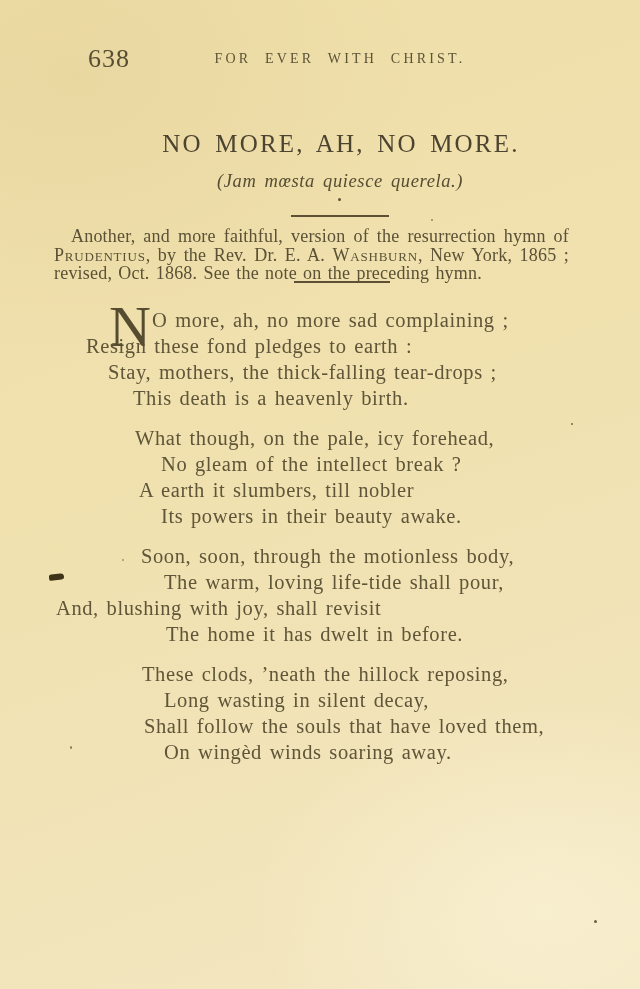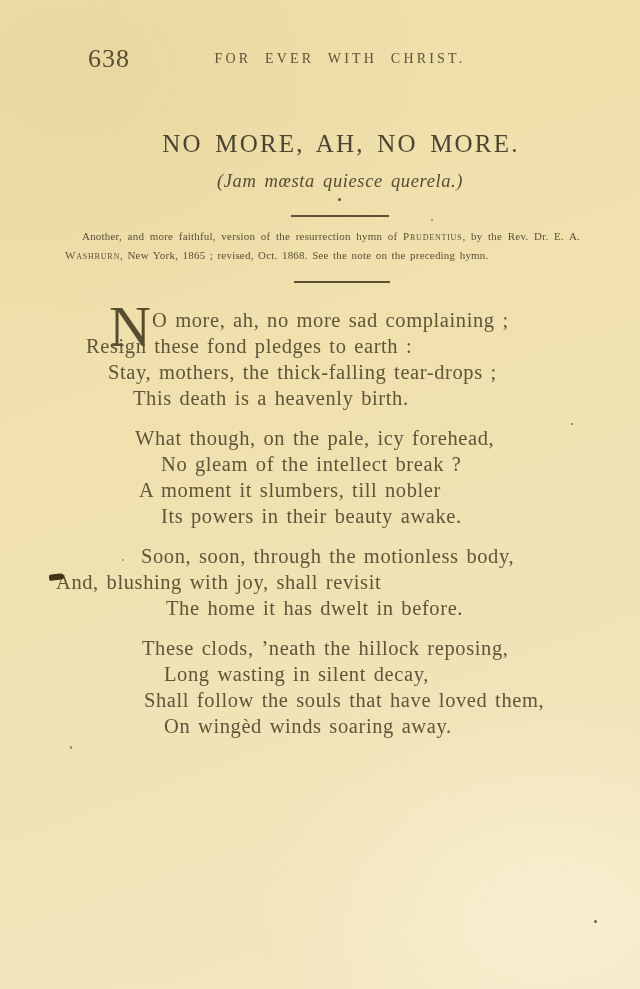--- a/index.html
+++ b/index.html
@@ -41,22 +41,22 @@
   }
   .printer-dot{
     position:absolute;left:338px;top:198px;width:3px;height:3px;border-radius:50%;
     background:#5d5135;
   }
   .rule{position:absolute;background:#5d5034;border:none;margin:0;}
   .rule-top{left:291px;top:215px;width:98px;height:2px;}
   .rule-note{left:294px;top:281px;width:96px;height:2px;}
   
   .note{
-    position:absolute;left:65px;top:227px;width:515px;
-    font-size:11px;line-height:18.6px;text-align:justify;text-indent:17px;
+    position:absolute;left:54px;top:227px;width:515px;
+    font-size:18px;line-height:18.6px;text-align:justify;text-indent:17px;
     letter-spacing:0.2px;word-spacing:1.5px;color:#5a5136;margin:0;
   }
   .sc{font-variant:small-caps;letter-spacing:0.8px;}
   
   .poem{
     position:absolute;left:0;top:307px;width:640px;
     font-size:20.5px;line-height:26px;letter-spacing:0.6px;word-spacing:2px;
     color:#5f5538;
   }
   .stanza{margin:0 0 14px 0;}
@@ -107,26 +107,27 @@
       <p class="l1">O more, ah, no more sad complaining ;</p>
       <p class="l2">Resign these fond pledges to earth :</p>
       <p class="l3">Stay, mothers, the thick-falling tear-drops ;</p>
       <p class="l4">This death is a heavenly birth.</p>
     </div>
 
 
     <div class="stanza s3">
       <p class="l1">What though, on the pale, icy forehead,</p>
       <p class="l2">No gleam of the intellect break ?</p>
-      <p class="l3">A moment it slumbers, till nobler</p>
+      <p class="l3">A earth it slumbers, till nobler</p>
       <p class="l4">Its powers in their beauty awake.</p>
     </div>
 
     <div class="stanza s4">
       <p class="l1">Soon, soon, through the motionless body,</p>
+      <p class="l2">The warm, loving life-tide shall pour,</p>
       <p class="l3">And, blushing with joy, shall revisit</p>
       <p class="l4">The home it has dwelt in before.</p>
     </div>
 
     <div class="stanza s5">
       <p class="l1">These clods, ’neath the hillock reposing,</p>
       <p class="l2">Long wasting in silent decay,</p>
       <p class="l3">Shall follow the souls that have loved them,</p>
       <p class="l4">On wingèd winds soaring away.</p>
     </div>

